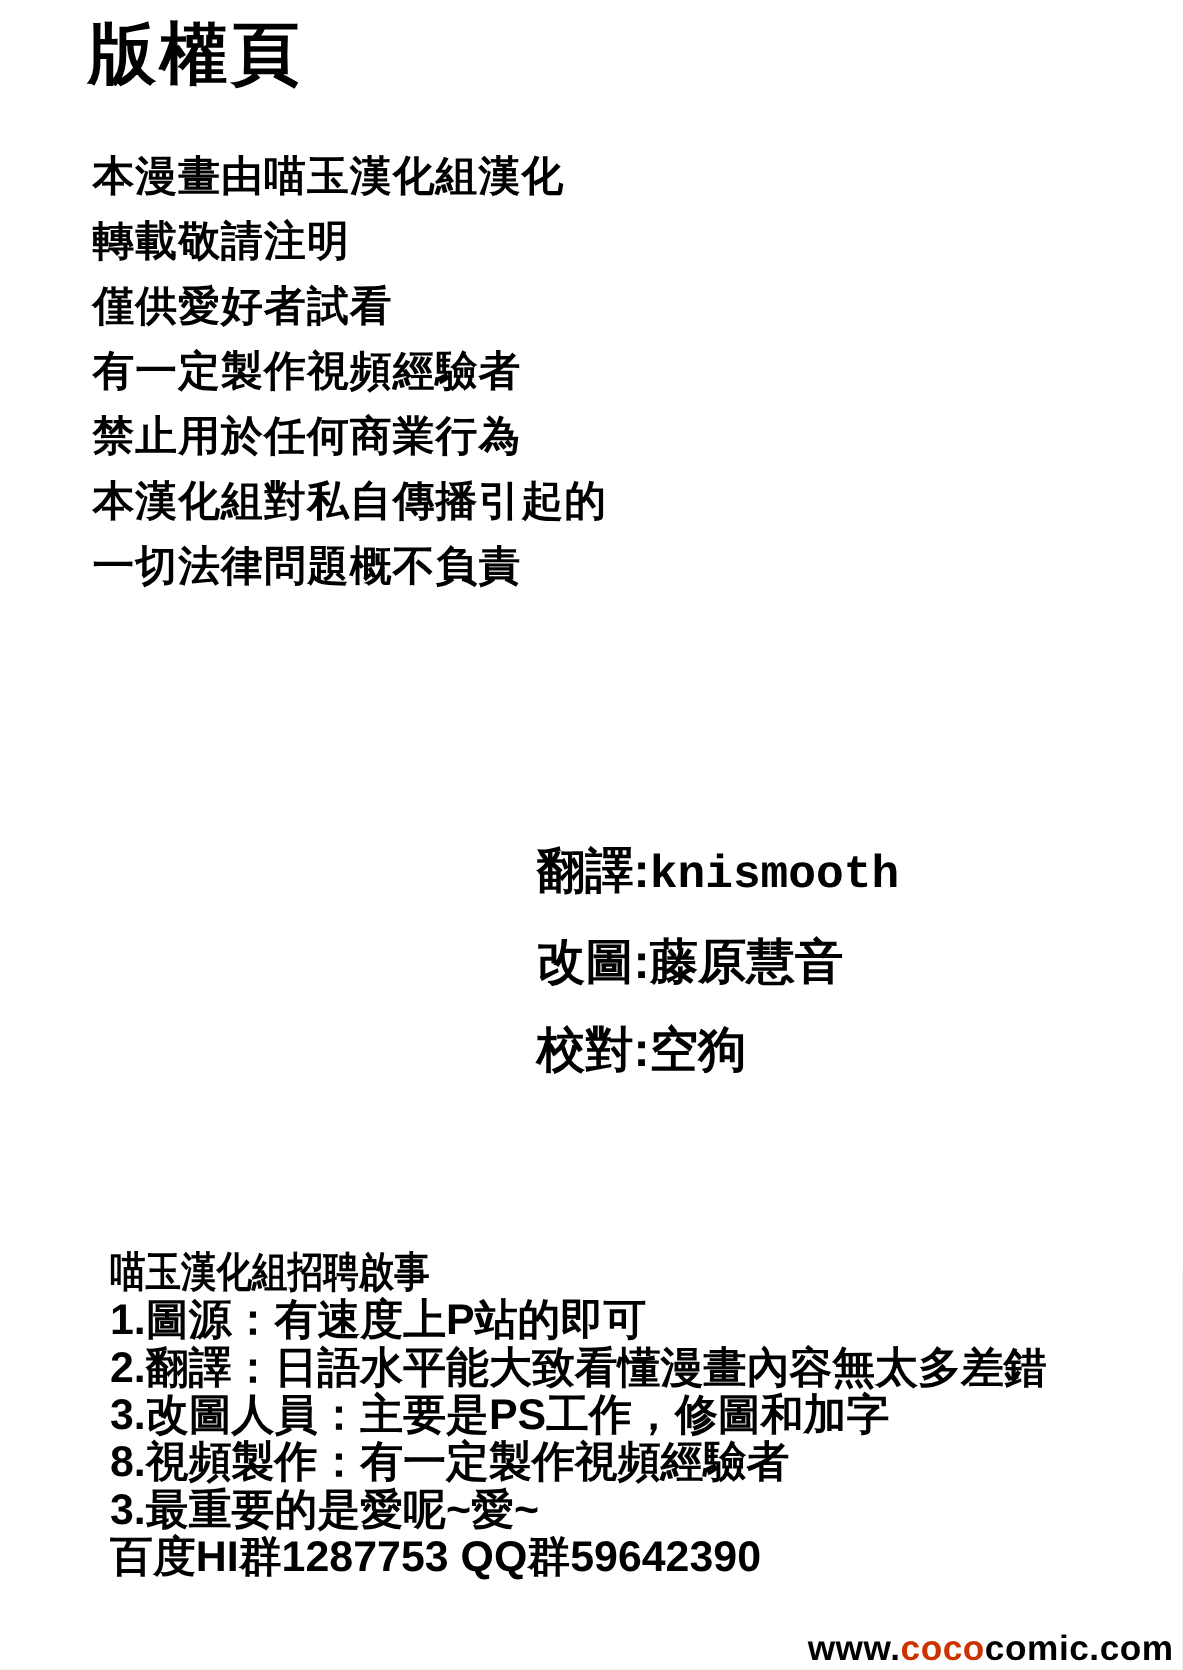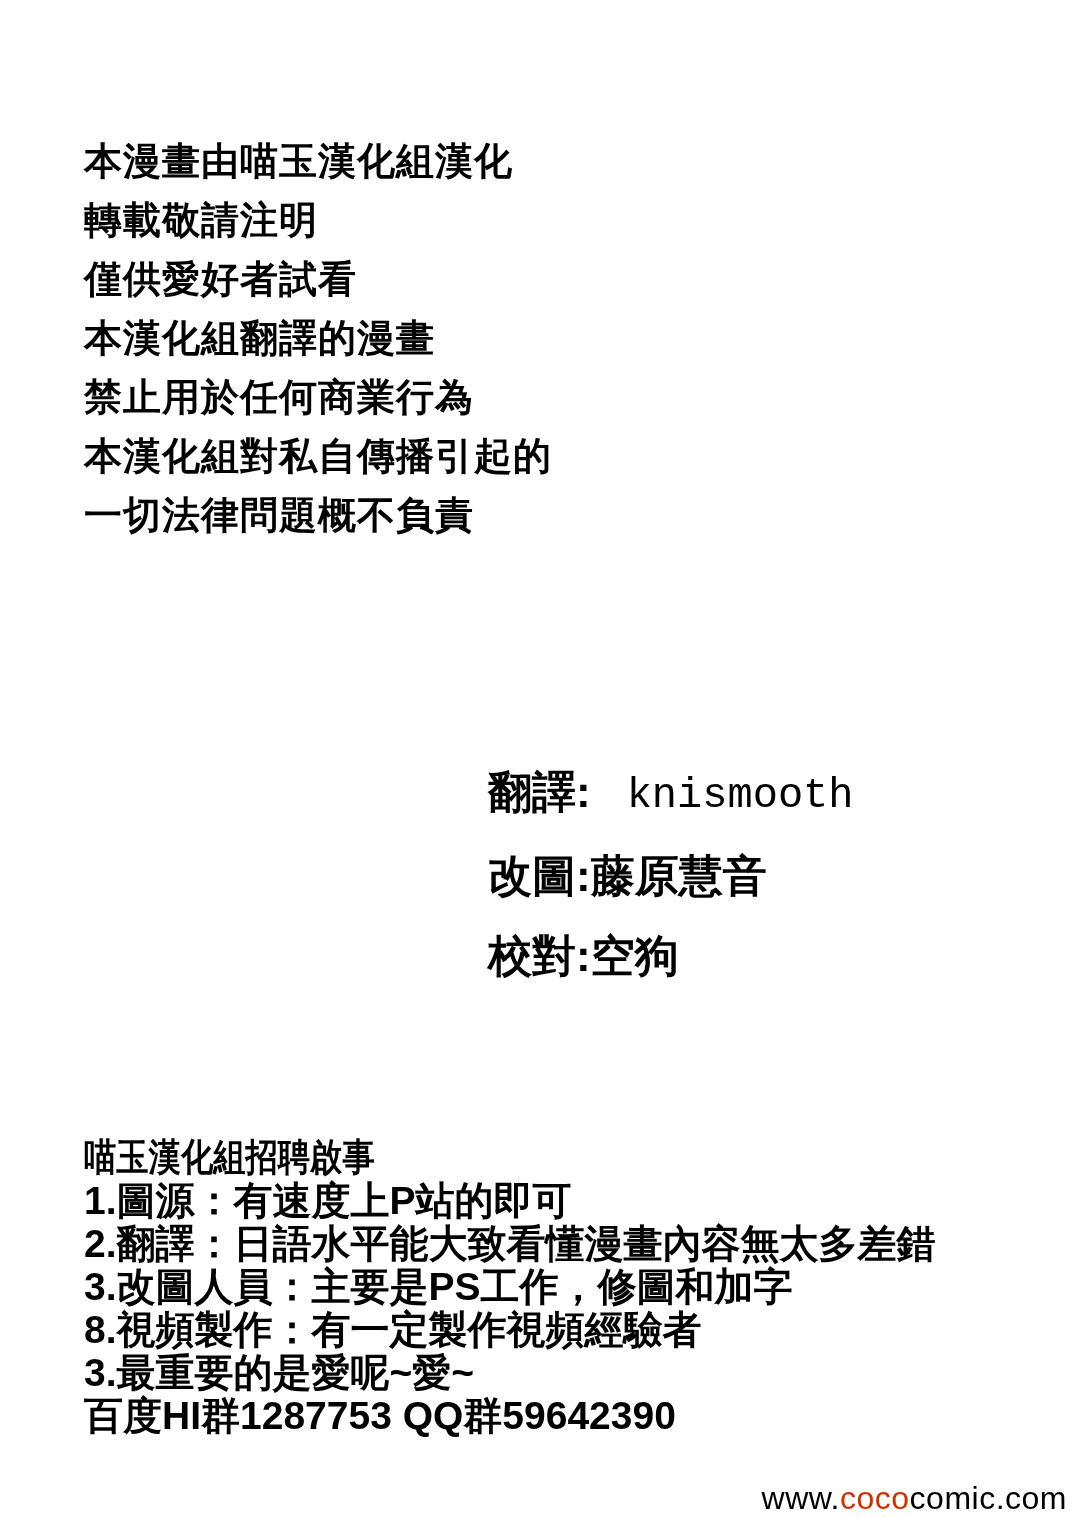--- a/index.html
+++ b/index.html
@@ -36,59 +36,59 @@
   .credits {
     position: absolute;
     left: 488px;
     top: 752px;
     font-size: 44px;
     line-height: 80px;
     white-space: nowrap;
   }
   .credit-value-latin {
     font-family: "Liberation Mono", "DejaVu Sans Mono", monospace;
-    font-weight: 400;
+    font-weight: 700;
     font-size: 42px;
-    margin-left: 36px;
   }
   .recruit {
     position: absolute;
-    left: 84px;
+    left: 100px;
     top: 1135px;
     font-size: 39px;
     line-height: 43px;
     white-space: nowrap;
   }
   .recruit-heading {
     display: inline-block;
     transform: scaleX(0.85);
     transform-origin: left center;
     font-size: 38px;
   }
   .website {
     position: absolute;
     right: 8px;
     top: 1480px;
     font-size: 32px;
     letter-spacing: 0.5px;
     white-space: nowrap;
-    font-weight: 400;
+    font-weight: 700;
   }
 </style>
 </head>
 <body>
 
 <div class="page">
 
+  <h1 class="page-title">版權頁</h1>
 
   <div class="notice">
     <div>本漫畫由喵玉漢化組漢化</div>
     <div>轉載敬請注明</div>
     <div>僅供愛好者試看</div>
-    <div>本漢化組翻譯的漫畫</div>
+    <div>有一定製作視頻經驗者</div>
     <div>禁止用於任何商業行為</div>
     <div>本漢化組對私自傳播引起的</div>
     <div>一切法律問題概不負責</div>
   </div>
 
   <div class="credits">
     <div><span>翻譯:</span><span class="credit-value-latin">knismooth</span></div>
     <div><span>改圖:</span><span>藤原慧音</span></div>
     <div><span>校對:</span><span>空狗</span></div>
   </div>

